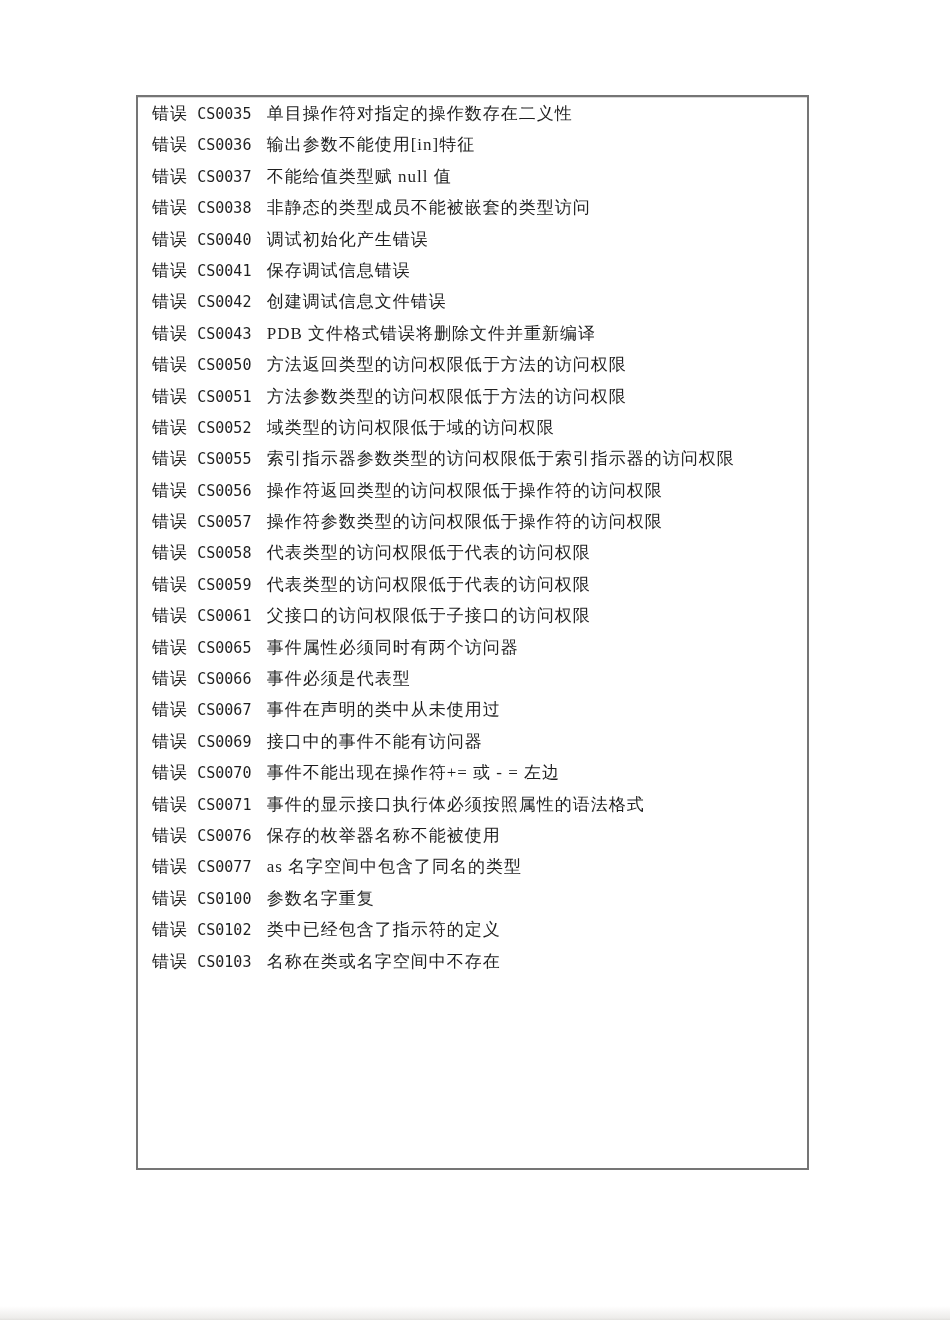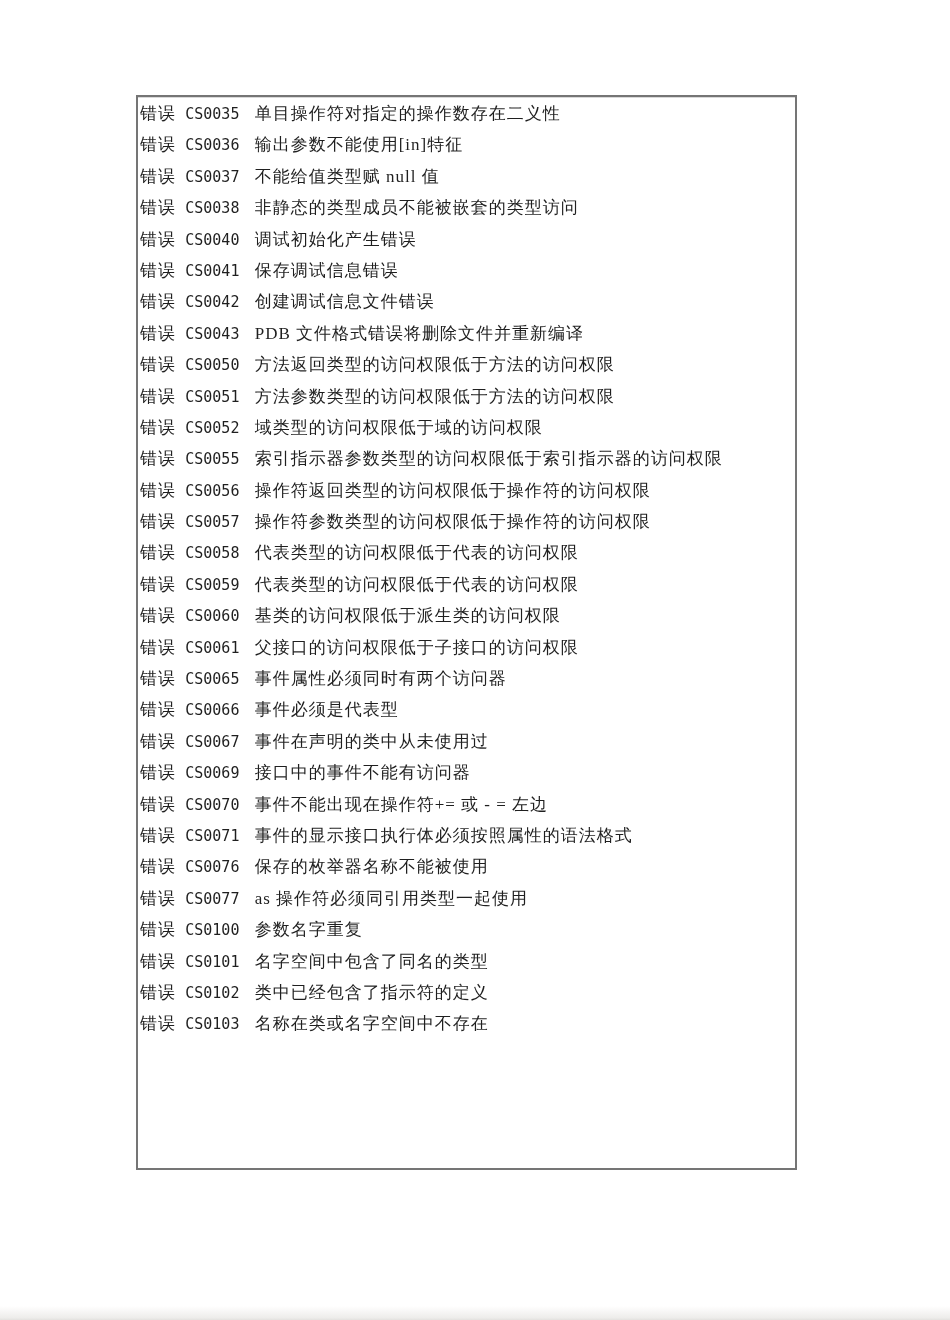--- a/index.html
+++ b/index.html
@@ -23,21 +23,21 @@
   }
   .error-box {
     position: absolute;
     left: 136px;
     top: 95px;
     width: 655px;
     height: 1070px;
     border: 2px solid #757575;
     box-shadow: inset 0 1px 0 #d9d9d9;
     background: #ffffff;
-    padding: 1px 0 0 2px;
+    padding: 1px 0 0 14px;
     box-sizing: content-box;
     overflow: hidden;
   }
   .row {
     height: 31.4px;
     line-height: 31.4px;
     white-space: nowrap;
     font-size: 17px;
     color: #1f1f1f;
   }
@@ -159,25 +159,20 @@
     <span class="code">CS0058</span>
     <span class="desc">代表类型的访问权限低于代表的访问权限</span>
   </div>
 
   <div class="row">
     <span class="prefix">错误</span>
     <span class="code">CS0059</span>
     <span class="desc">代表类型的访问权限低于代表的访问权限</span>
   </div>
 
-  <div class="row">
-    <span class="prefix">错误</span>
-    <span class="code">CS0060</span>
-    <span class="desc">基类的访问权限低于派生类的访问权限</span>
-  </div>
 
   <div class="row">
     <span class="prefix">错误</span>
     <span class="code">CS0061</span>
     <span class="desc">父接口的访问权限低于子接口的访问权限</span>
   </div>
 
   <div class="row">
     <span class="prefix">错误</span>
     <span class="code">CS0065</span>
@@ -218,34 +213,29 @@
 
   <div class="row">
     <span class="prefix">错误</span>
     <span class="code">CS0076</span>
     <span class="desc">保存的枚举器名称不能被使用</span>
   </div>
 
   <div class="row">
     <span class="prefix">错误</span>
     <span class="code">CS0077</span>
-    <span class="desc">as 操作符必须同引用类型一起使用</span>
+    <span class="desc">as 名字空间中包含了同名的类型</span>
   </div>
 
   <div class="row">
     <span class="prefix">错误</span>
     <span class="code">CS0100</span>
     <span class="desc">参数名字重复</span>
   </div>
 
-  <div class="row">
-    <span class="prefix">错误</span>
-    <span class="code">CS0101</span>
-    <span class="desc">名字空间中包含了同名的类型</span>
-  </div>
 
   <div class="row">
     <span class="prefix">错误</span>
     <span class="code">CS0102</span>
     <span class="desc">类中已经包含了指示符的定义</span>
   </div>
 
   <div class="row">
     <span class="prefix">错误</span>
     <span class="code">CS0103</span>

